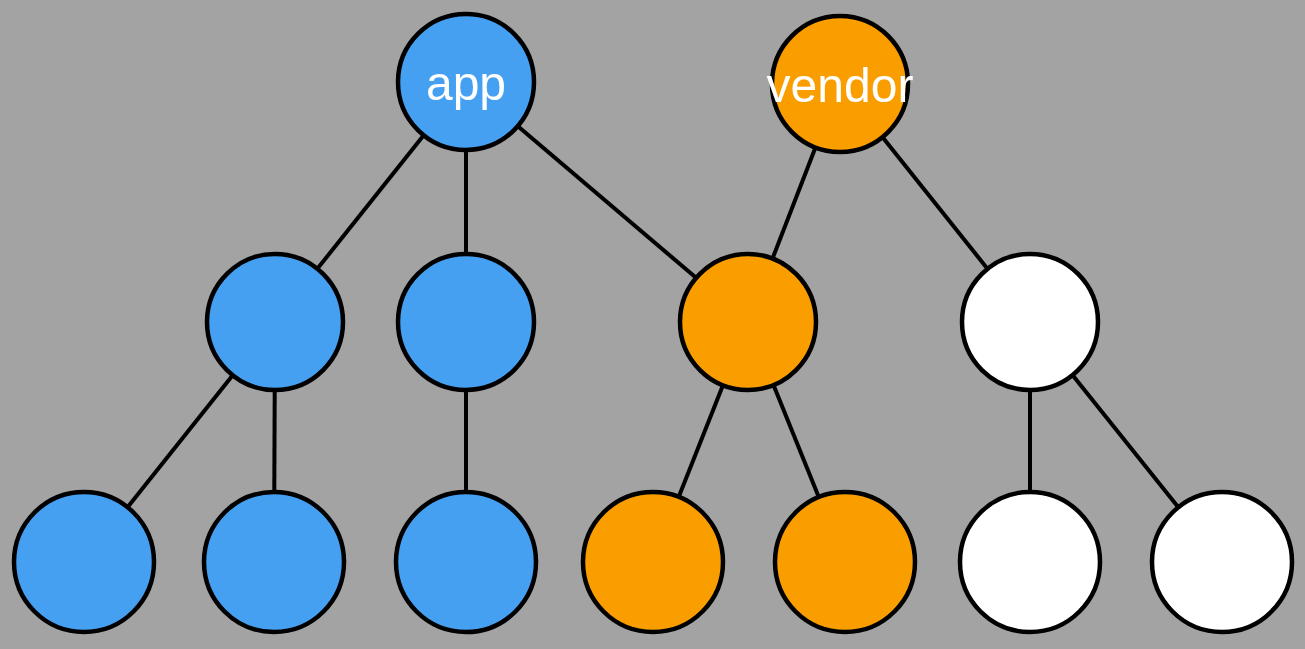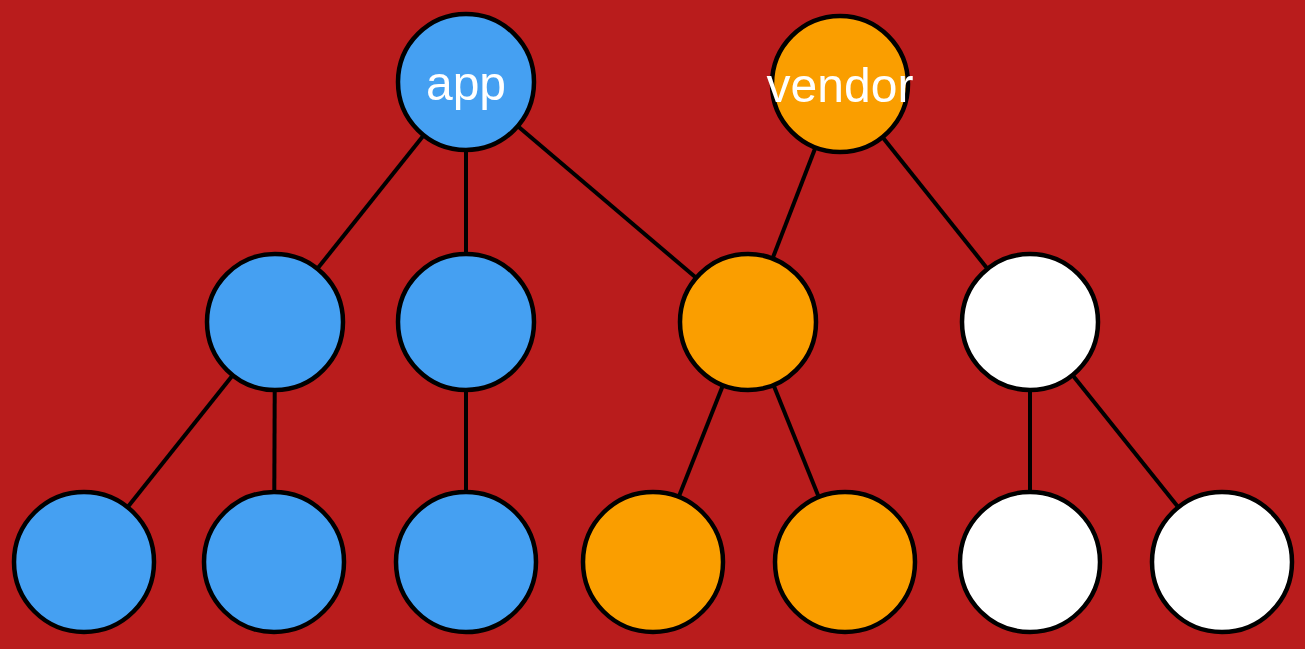--- a/index.html
+++ b/index.html
@@ -5,21 +5,21 @@
 <style>
   html, body {
     margin: 0;
     padding: 0;
     background: #4c6670;
   }
   #stage {
     position: relative;
     width: 1305px;
     height: 649px;
-    background: #b91c1c;
+    background: #a3a3a3;
     overflow: hidden;
     font-family: "Liberation Sans", sans-serif;
   }
   #graph-svg {
     position: absolute;
     top: 0;
     left: 0;
     width: 1305px;
     height: 649px;
     display: block;

